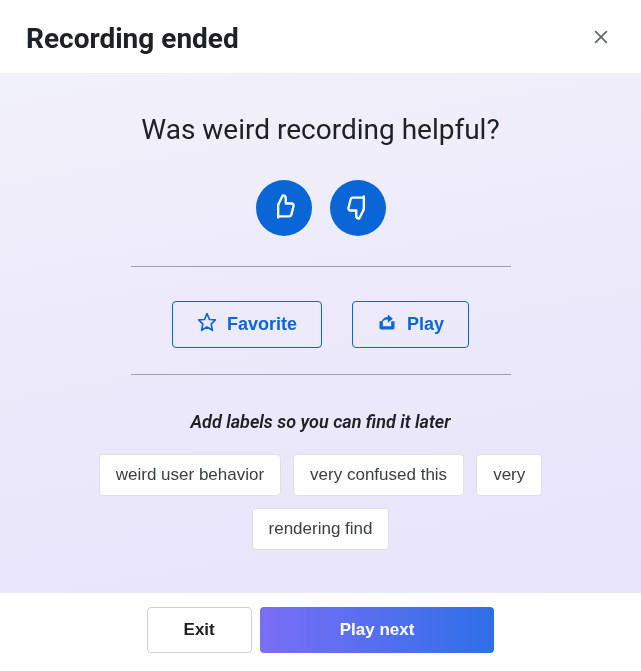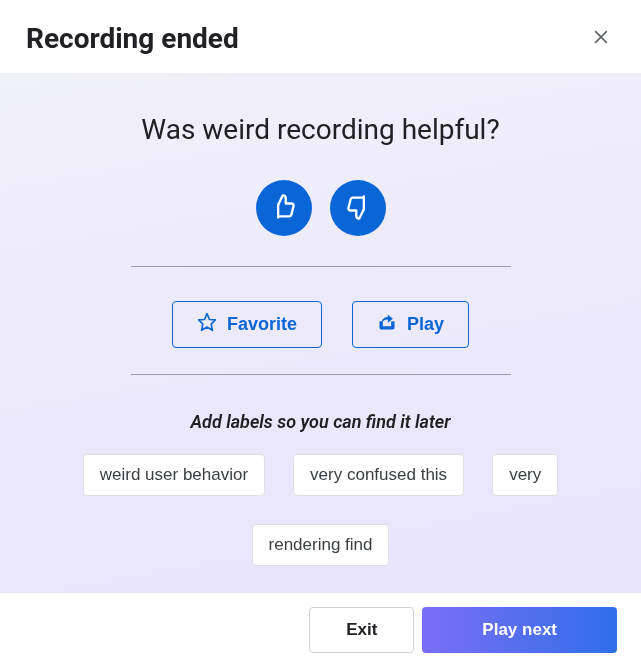--- a/index.html
+++ b/index.html
@@ -120,52 +120,52 @@
     font-weight: 600;
     color: #202124;
     margin-bottom: 22px;
     text-align: center;
     font-style: italic;
   }
   .labels-wrap {
     display: flex;
     flex-wrap: wrap;
     justify-content: center;
-    gap: 28px;
+    gap: 12px;
     width: 100%;
     padding: 0 6px;
   }
   .label-chip {
     background: #fff;
     border: 1px solid #e0e0e0;
     border-radius: 4px;
     padding: 10px 16px;
     font-size: 17px;
     color: #3c4043;
     cursor: pointer;
   }
   .footer {
     background: #fff;
     padding: 14px 24px 18px 24px;
     display: flex;
-    justify-content: flex-end;
+    justify-content: center;
     gap: 8px;
   }
   .exit-btn {
     padding: 12px 36px;
     background: #fff;
     border: 1px solid #d0d0d0;
     border-radius: 4px;
     font-size: 17px;
     font-weight: 600;
     color: #202124;
     cursor: pointer;
   }
   .play-btn {
-    padding: 12px 60px;
+    padding: 12px 80px;
     background: linear-gradient(90deg, #7b6ef6 0%, #2f6fe8 100%);
     border: none;
     border-radius: 4px;
     font-size: 17px;
     font-weight: 600;
     color: #fff;
     cursor: pointer;
   }
 </style>
 </head>

